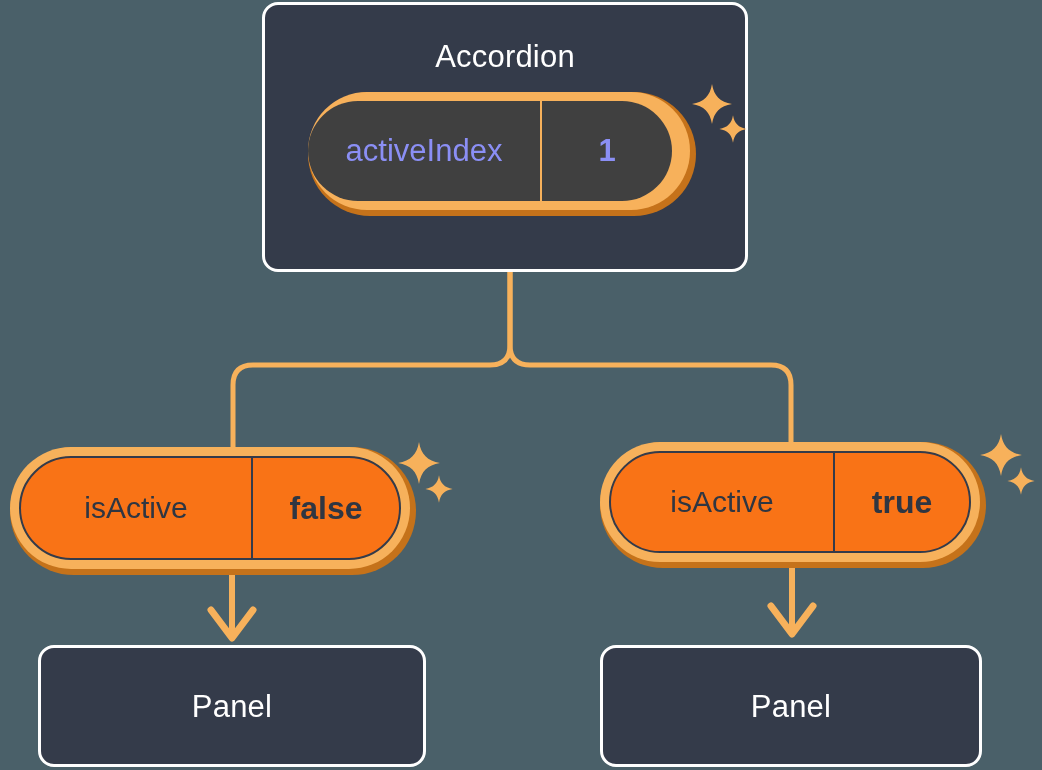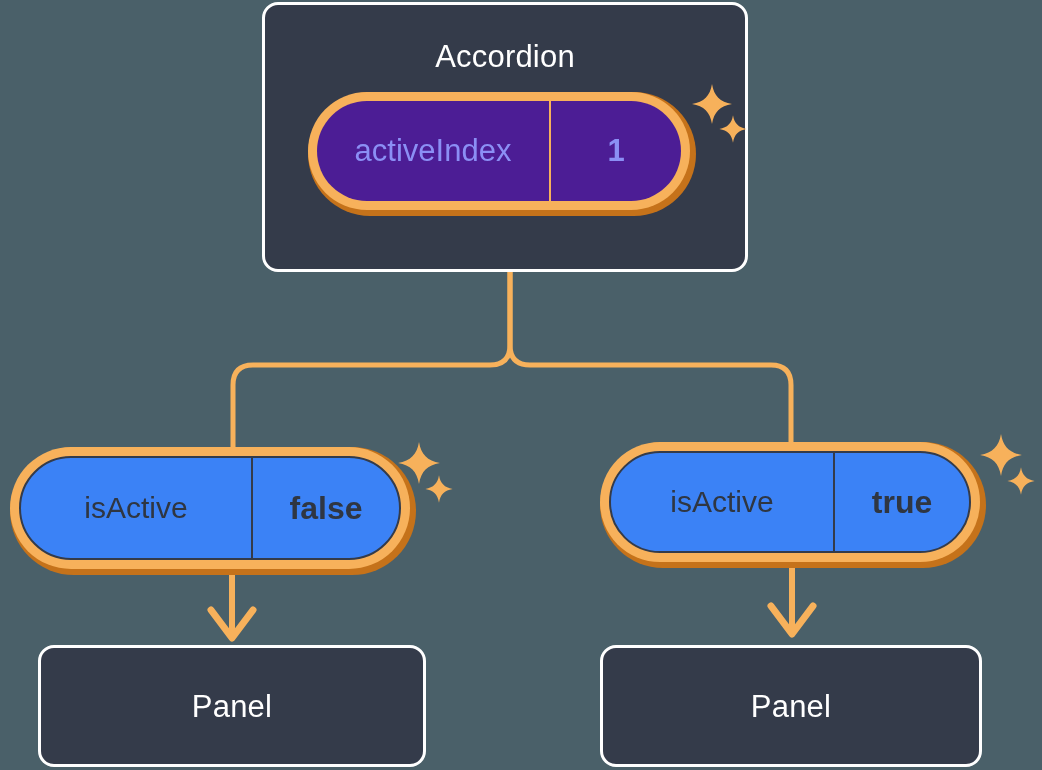--- a/index.html
+++ b/index.html
@@ -80,41 +80,41 @@
     display:flex;
     align-items:center;
     justify-content:center;
     white-space:nowrap;
   }
 
   
   #pill-active-index .pill-ring      { left:0;  top:0;  width:388px; height:124px; }
   #pill-active-index .pill-ring-inner{ left:0;  top:0;  width:382px; height:118px; }
   #pill-active-index .pill-body {
-    left:9px; top:9px; width:364px; height:100px;
-    background:#4c1d95;
+    left:0; top:9px; width:364px; height:100px;
+    background:#404040;
   }
   #pill-active-index .pill-key {
     width:234px;
     color:#8b8ff5;
     font-size:31px; font-weight:400;
     border-right:2px solid #f7b15b;
   }
   #pill-active-index .pill-val {
     width:130px;
     color:#8b8ff5;
     font-size:31px; font-weight:700;
   }
   #pill-active-index { left:308px; top:92px; width:400px; height:130px; }
 
   
   .pill-purple .pill-ring       { left:0; top:0; }
   .pill-purple .pill-ring-inner { left:0; top:0; }
   .pill-purple .pill-body {
-    background:#3b82f6;
+    background:#f97316;
     border:2px solid #343b4a;
   }
   .pill-purple .pill-key {
     color:#2f3642;
     font-size:30px; font-weight:400;
     border-right:2px solid #343b4a;
   }
   .pill-purple .pill-val {
     color:#2f3642;
     font-size:32px; font-weight:700;

